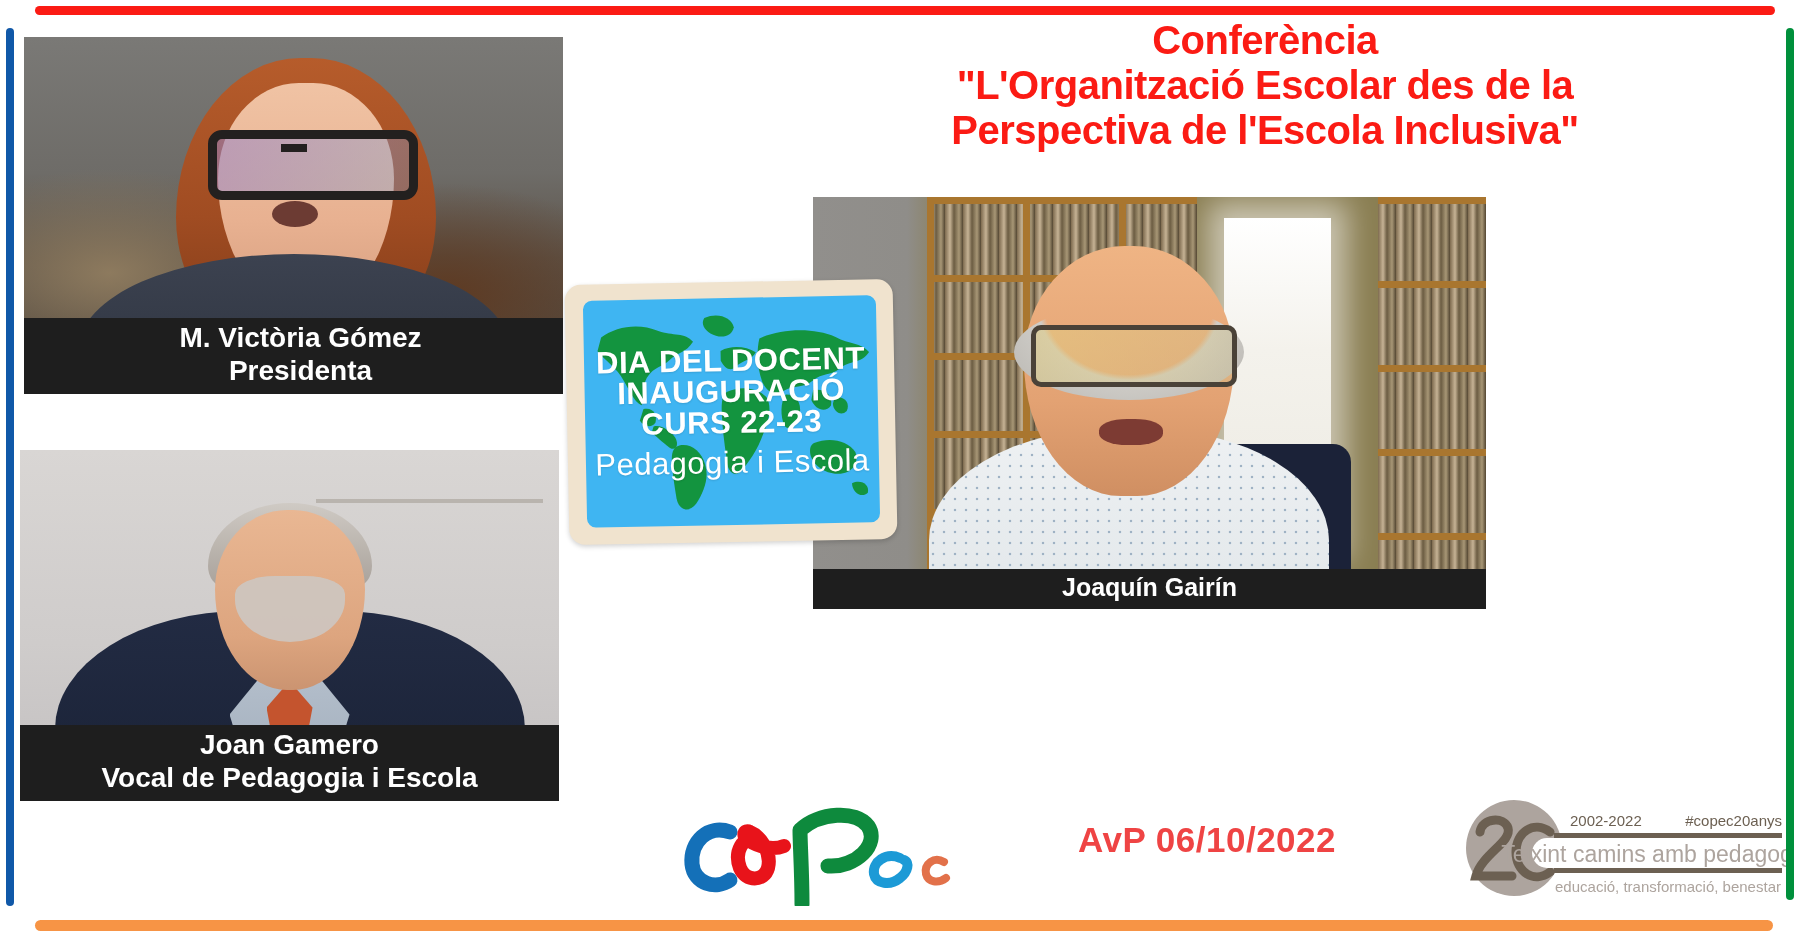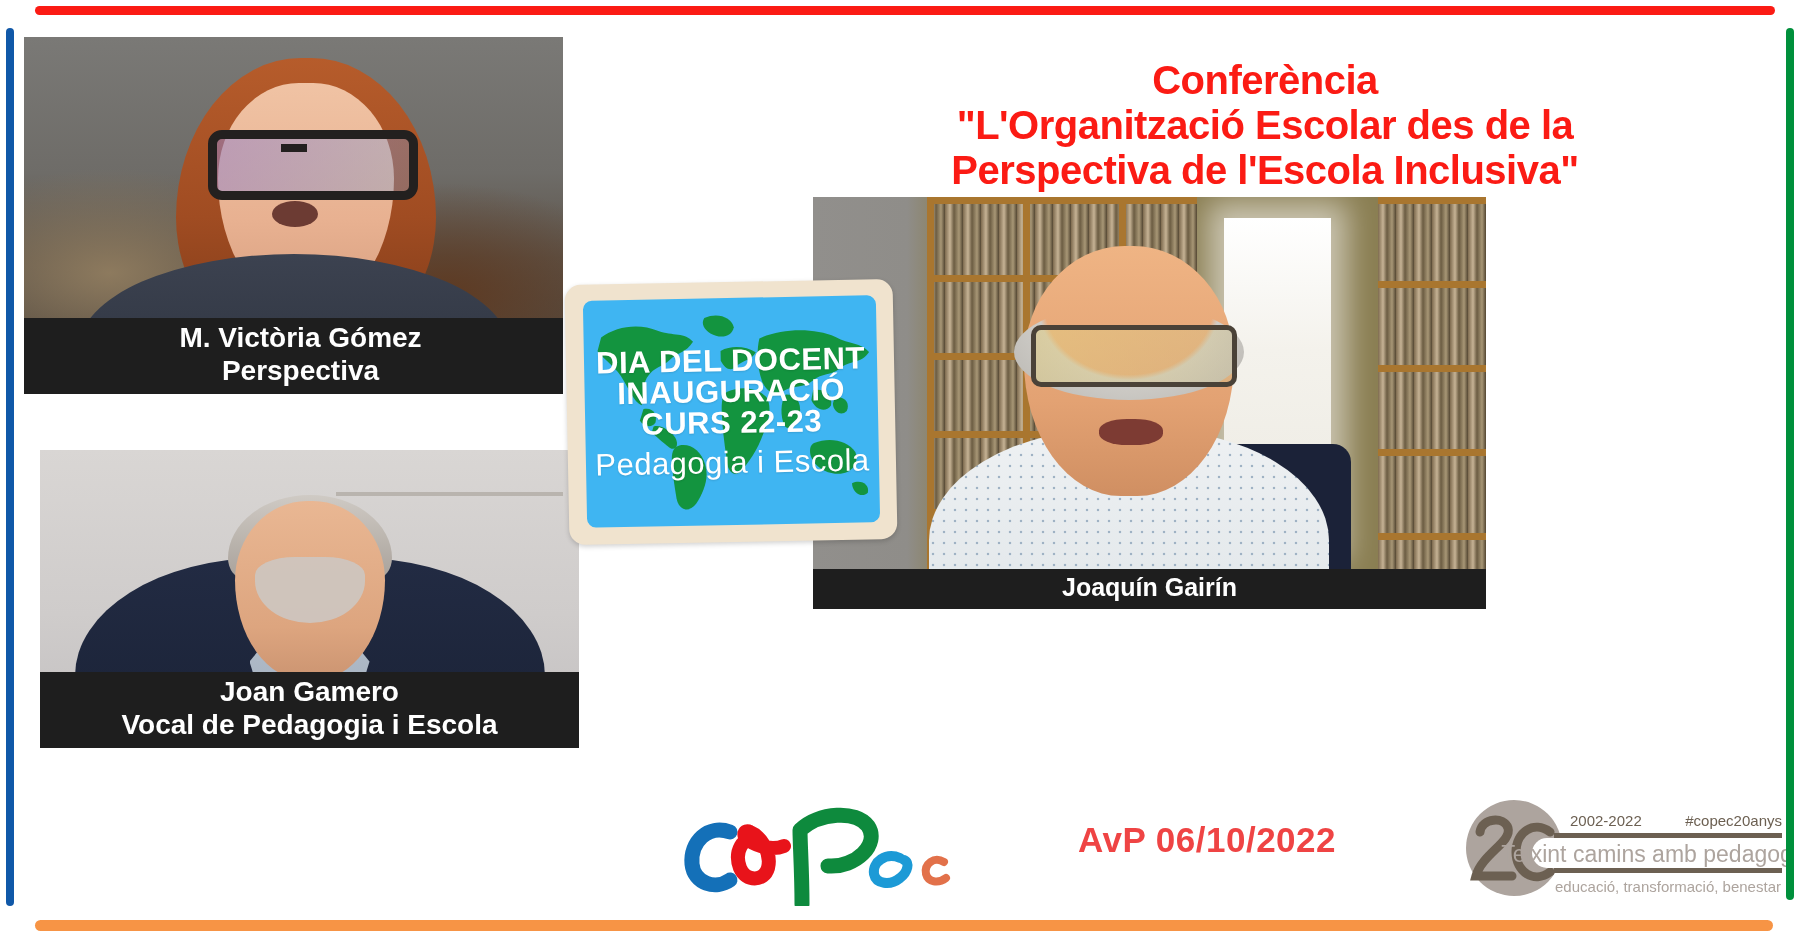--- a/index.html
+++ b/index.html
@@ -11,21 +11,21 @@
   .bar{position:absolute;border-radius:6px;}
   #bar-top{left:35px;top:6px;width:1740px;height:9px;background:#FB1B14;}
   #bar-bottom{left:35px;top:920px;width:1738px;height:11px;background:#F79445;}
   #bar-left{left:6px;top:28px;width:8px;height:878px;background:#1058A8;}
   #bar-right{left:1786px;top:28px;width:8px;height:872px;background:#00903C;}
 
   
   #title{position:absolute;left:870px;top:18px;width:790px;text-align:center;
          color:#FB1B14;font-weight:bold;font-size:40px;line-height:1.12;
          font-family:"Liberation Sans Narrow","Liberation Sans",sans-serif;
-         letter-spacing:-0.5px;white-space:pre-line;margin-top:40px;}
+         letter-spacing:-0.5px;white-space:pre-line;}
 
   
   .tile{position:absolute;overflow:hidden;background:#2a2a2a;}
   .tile .feed{position:absolute;inset:0;}
   .zoomlabel{position:absolute;left:0;bottom:0;display:flex;align-items:center;gap:4px;
              background:rgba(20,20,20,.62);color:#e8e8e8;font-size:9px;
              padding:2px 7px 2px 4px;border-top-right-radius:3px;z-index:4;}
   .bars{display:inline-block;width:10px;height:8px;position:relative;}
   .bars i{position:absolute;bottom:0;width:2px;background:#e8e8e8;display:block;}
   .bars i:nth-child(1){left:0;height:3px;}
@@ -34,21 +34,21 @@
   .bars i:nth-child(4){left:7.8px;height:8px;}
 
   .caption{position:absolute;left:0;right:0;bottom:0;background:#1e1e1e;color:#fff;
            text-align:center;font-weight:bold;z-index:5;padding:4px 6px 7px 6px;
            line-height:1.16;}
 
   
   #tile-victoria{left:24px;top:37px;width:539px;height:357px;}
   #tile-victoria .caption{font-size:28px;padding-left:20px;}
   
-  #tile-joan{left:40px;top:450px;width:539px;height:298px;}
+  #tile-joan{left:20px;top:450px;width:539px;height:351px;}
   #tile-joan .caption{font-size:28px;}
   
   #tile-joaquin{left:813px;top:197px;width:673px;height:412px;}
   #tile-joaquin .caption{font-size:25px;}
 
   
   
   .vf-room{position:absolute;inset:0;
       background:
         radial-gradient(ellipse 60% 50% at 78% 72%, #5e3a22 0%, rgba(94,58,34,0) 62%),
@@ -174,21 +174,21 @@
     <span class="bars">
         <i></i>
         <i></i>
         <i></i>
         <i></i>
       </span>
     <span>M Victòria Gómez Serés</span>
   </div>
   <div class="caption">
     <div>M. Victòria Gómez</div>
-    <div>Perspectiva</div>
+    <div>Presidenta</div>
   </div>
 </div>
 
 <div class="tile" id="tile-joan">
   <div class="feed">
     <div class="jf-room"></div>
     <div class="jf-shelf"></div>
     <div class="jf-suit"></div>
     <div class="jf-shirt"></div>
     <div class="jf-tie"></div>

